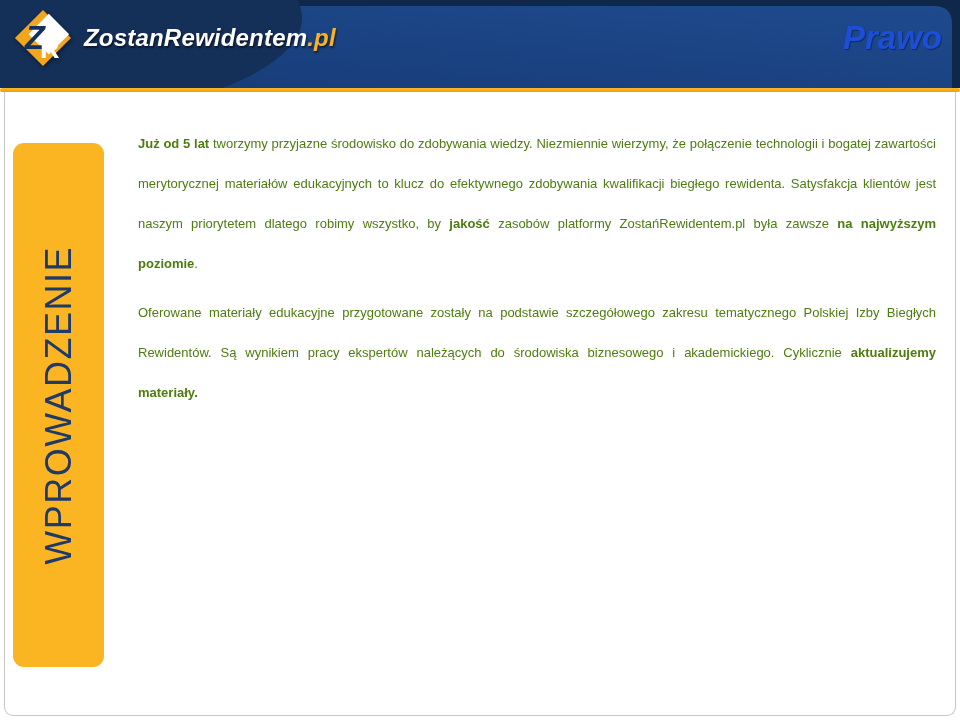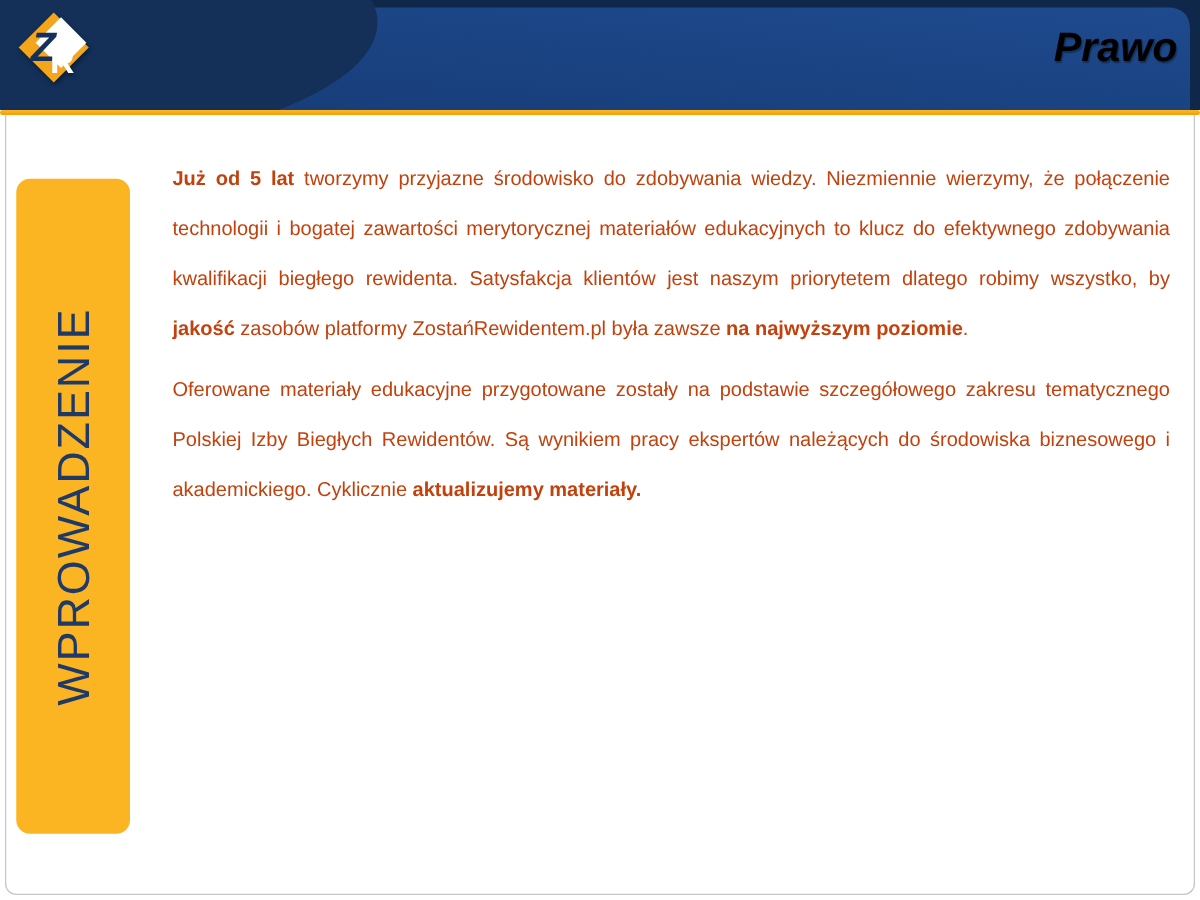--- a/index.html
+++ b/index.html
@@ -12,41 +12,41 @@
   .header { position: absolute; top: 0; left: 0; width: 960px; height: 88px; overflow: hidden; }
   .header svg.header-bg { position: absolute; top: 0; left: 0; }
 
   .logo { position: absolute; left: 14px; top: 9px; display: flex; align-items: center; }
   .logo-icon { width: 58px; height: 58px; filter: drop-shadow(1px 2px 2px rgba(0,0,0,.45)); }
   .logo-text { margin-left: 12px; font-size: 24px; font-weight: bold; font-style: italic;
                color: #ffffff; letter-spacing: .2px; text-shadow: 1px 2px 2px rgba(0,0,0,.55); }
   .logo-text .suffix { color: #fbb321; }
 
   .slide-title { position: absolute; right: 18px; top: 19px; font-size: 33px; font-weight: bold;
-                 font-style: italic; color: #000000; text-shadow: 1px 1px 1px rgba(0,0,0,.35); margin-left: 15px; }
+                 font-style: italic; color: #1d4ed8; text-shadow: 1px 1px 1px rgba(0,0,0,.35); margin-left: 15px; }
 
   .gold-line { position: absolute; top: 88px; left: 0; width: 960px; height: 4px;
                background: linear-gradient(#fcb728, #f09f06); border-radius: 2px; }
 
   
   .content-card { position: absolute; top: 92px; left: 4px; width: 952px; height: 624px;
                   background: #ffffff; border: 1px solid #c6c6c6; border-top: none;
                   border-radius: 0 0 9px 9px; }
 
   
   .sidebar-tab { position: absolute; left: 13px; top: 143px; width: 91px; height: 524px;
                  background: #fcb522; border-radius: 11px;
                  display: flex; align-items: center; justify-content: center; }
   .sidebar-label { writing-mode: vertical-rl; transform: rotate(180deg);
                    font-size: 36px; font-weight: 400; letter-spacing: 1.5px;
                    color: #1f3a68; white-space: nowrap; }
 
   
   .body-text { position: absolute; left: 138px; top: 124px; width: 798px; }
-  .body-text p { font-size: 16px; line-height: 40px; color: #c2410c;
+  .body-text p { font-size: 13px; line-height: 40px; color: #4d7c0f;
                  text-align: justify; margin: 0 0 9px 0; }
   .body-text p:last-child { margin-bottom: 0; }
   .body-text .b { font-weight: bold; }
 </style>
 </head>
 <body>
 
 <div class="slide">
 
   <div class="header">
@@ -66,20 +66,21 @@
     </svg>
 
     <div class="logo">
       <svg class="logo-icon" viewBox="0 0 60 60" aria-hidden="true">
         <polygon points="30,1 59,30 30,59 1,30" fill="#F3A51C"></polygon>
         <polygon points="36,5 57,26 36,47 15,26" fill="#FFFFFF"></polygon>
         <polygon points="30,12 48,30 30,48 12,30" fill="none" stroke="#14305C" stroke-width="0"></polygon>
         <text x="11" y="41" font-size="34" font-weight="bold" font-style="italic" font-family="Liberation Sans, sans-serif" fill="#14305C">Z</text>
         <text x="27" y="51" font-size="28" font-weight="bold" font-family="Liberation Sans, sans-serif" fill="#FFFFFF">R</text>
       </svg>
+      <div class="logo-text"><span>ZostanRewidentem</span><span class="suffix">.pl</span></div>
     </div>
 
     <div class="slide-title">Prawo</div>
   </div>
 
   <div class="gold-line"></div>
 
   <div class="content-card"></div>
 
   <div class="sidebar-tab">

